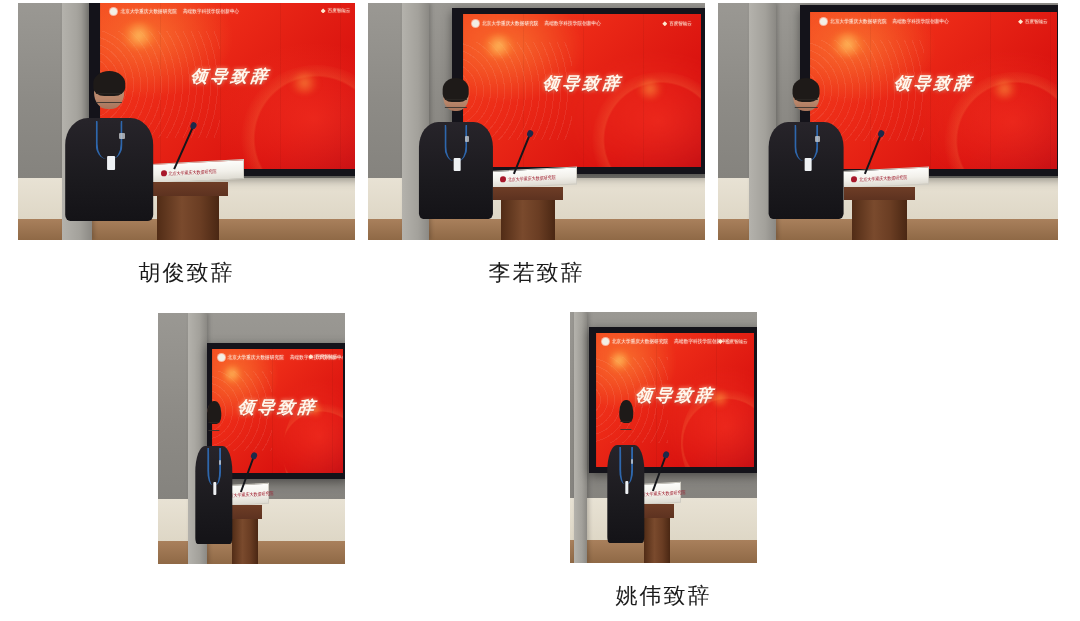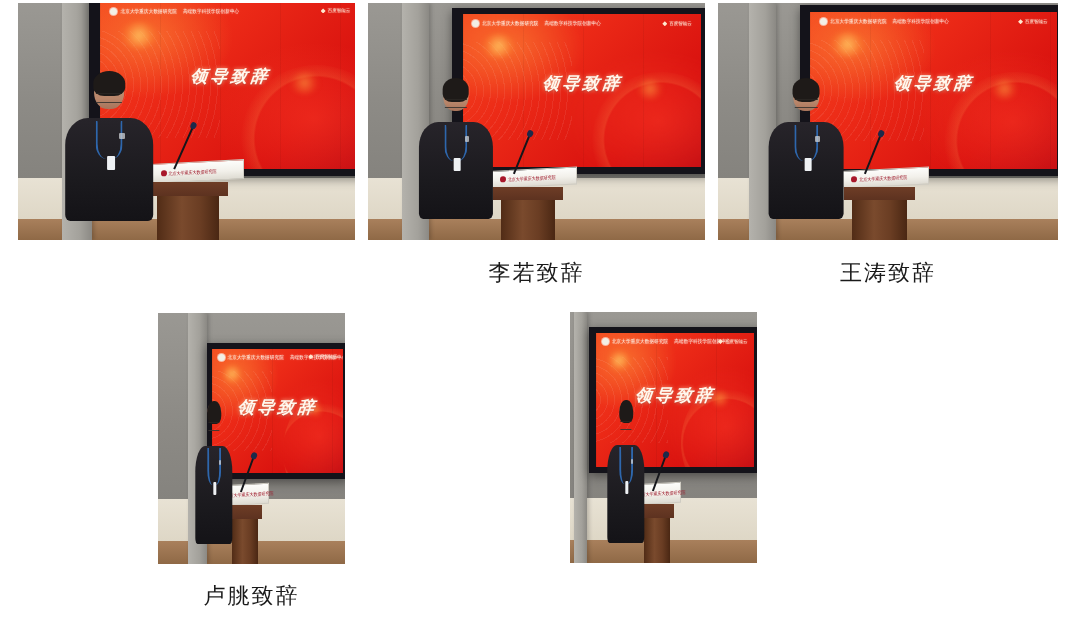--- a/index.html
+++ b/index.html
@@ -373,20 +373,21 @@
               <span class="plaque-logo"></span>
               <span class="plaque-text">北京大学重庆大数据研究院</span>
             </div>
             <div class="neck"></div>
             <div class="body"></div>
           </div>
           <div class="mic" style="left: 46%; top: 50%; height: 20%; transform: rotate(24deg);"></div>
         </div>
       </div>
     </div>
+    <div class="caption" style="left: 18px; top: 258px; width: 337px;">胡俊致辞</div>
     <div class="figure" style="left: 368px; top: 3px; width: 337px; height: 237px;">
       <div class="photo">
         <div class="scene">
           <div class="wall-upper"></div>
           <div class="wall-lower"></div>
           <div class="floor"></div>
           <div class="pillar" style="left: 10%; width: 8%;"></div>
           <div class="bezel" style="left: 25%; top: 2%; width: 77%; height: 70%;">
             <div class="screen">
               <div class="seams"></div>
@@ -468,21 +469,20 @@
               <span class="plaque-logo"></span>
               <span class="plaque-text">北京大学重庆大数据研究院</span>
             </div>
             <div class="neck"></div>
             <div class="body"></div>
           </div>
           <div class="mic" style="left: 43%; top: 54%; height: 18%; transform: rotate(22deg);"></div>
         </div>
       </div>
     </div>
-    <div class="caption" style="left: 718px; top: 258px; width: 340px;">王涛致辞</div>
     <div class="figure" style="left: 158px; top: 313px; width: 187px; height: 251px;">
       <div class="photo">
         <div class="scene">
           <div class="wall-upper"></div>
           <div class="wall-lower"></div>
           <div class="floor"></div>
           <div class="pillar" style="left: 16%; width: 10%;"></div>
           <div class="bezel" style="left: 26%; top: 12%; width: 76%; height: 54%;">
             <div class="screen">
               <div class="seams"></div>
@@ -516,21 +516,20 @@
               <span class="plaque-logo"></span>
               <span class="plaque-text">北京大学重庆大数据研究院</span>
             </div>
             <div class="neck"></div>
             <div class="body"></div>
           </div>
           <div class="mic" style="left: 44%; top: 56%; height: 15%; transform: rotate(20deg);"></div>
         </div>
       </div>
     </div>
-    <div class="caption" style="left: 158px; top: 581px; width: 187px;">卢朓致辞</div>
     <div class="figure" style="left: 570px; top: 312px; width: 187px; height: 251px;">
       <div class="photo">
         <div class="scene">
           <div class="wall-upper"></div>
           <div class="wall-lower"></div>
           <div class="floor"></div>
           <div class="pillar" style="left: 2%; width: 7%;"></div>
           <div class="bezel" style="left: 10%; top: 6%; width: 92%; height: 58%;">
             <div class="screen">
               <div class="seams"></div>
@@ -564,13 +563,14 @@
               <span class="plaque-logo"></span>
               <span class="plaque-text">北京大学重庆大数据研究院</span>
             </div>
             <div class="neck"></div>
             <div class="body"></div>
           </div>
           <div class="mic" style="left: 44%; top: 56%; height: 15%; transform: rotate(20deg);"></div>
         </div>
       </div>
     </div>
+    <div class="caption" style="left: 570px; top: 581px; width: 187px;">姚伟致辞</div>
   </div>
 
 </body></html>

